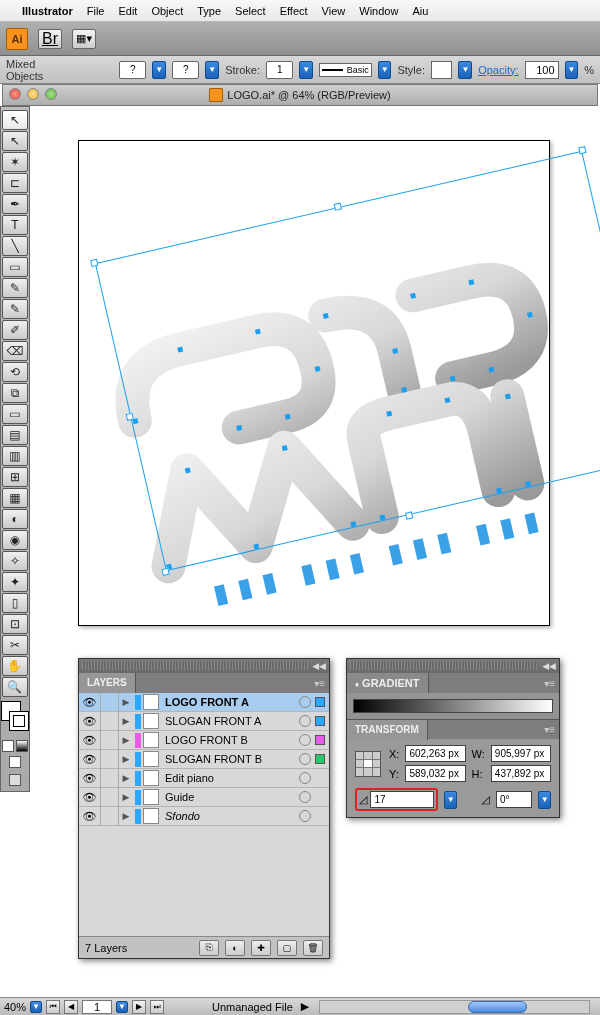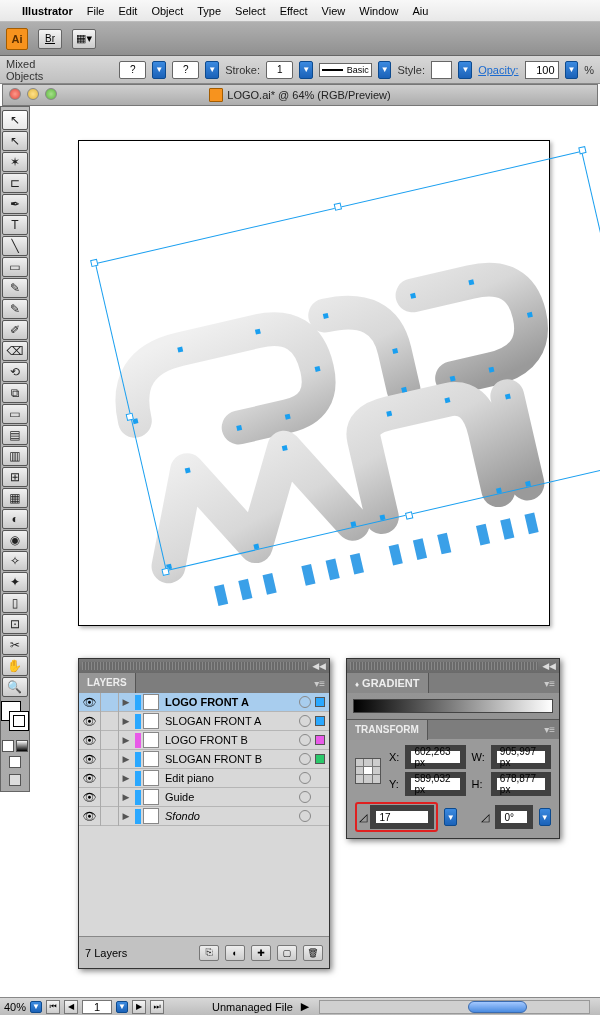--- a/index.html
+++ b/index.html
@@ -7,21 +7,21 @@
 
 
 .menubar { height: 22px; background: linear-gradient(#f8f8f8,#e8e8e8); border-bottom: 1px solid #bbb; display: flex; align-items: center; padding: 0 8px; gap: 14px; font-size: 13px; }
 .menubar .apple { font-size: 15px; }
 .menubar .appname { font-weight: bold; }
 .menubar span { color: #000; }
 
 
 .approw1 { height: 34px; background: linear-gradient(#b0b0b0,#909090); border-bottom: 1px solid #666; display: flex; align-items: center; padding: 0 6px; gap: 10px; }
 .ai-icon { width: 22px; height: 22px; background: #f7931e; border: 1px solid #a35c00; display:flex;align-items:center;justify-content:center;font-weight:bold;color:#5a2e00;border-radius:2px;}
-.tool-sq { width: 24px; height: 20px; background: linear-gradient(#f5f5f5,#ccc); border: 1px solid #666; border-radius:2px; display:flex;align-items:center;justify-content:center;font-size:10px;text-decoration:underline;}
+.tool-sq { width: 24px; height: 20px; background: linear-gradient(#f5f5f5,#ccc); border: 1px solid #666; border-radius:2px; display:flex;align-items:center;justify-content:center;font-size:16px;text-decoration:underline;}
 .docgrid { width: 24px; height: 20px; background: linear-gradient(#f5f5f5,#ccc); border:1px solid #666;border-radius:2px;display:flex;align-items:center;justify-content:center;}
 
 .approw2 { height: 28px; background: linear-gradient(#d8d8d8,#c0c0c0); border-bottom: 1px solid #888; display:flex; align-items:center; padding: 0 6px; gap:6px; font-size:11px;}
 .approw2 .label { color:#333; }
 .drop-sm { width: 28px; height: 18px; background: #fff; border:1px solid #666; border-radius:2px; display:flex;align-items:center;justify-content:center;font-size:10px;}
 .drop-arrow { width:14px;height:18px;background:linear-gradient(#3b8ae0,#1b62b8);border:1px solid #0d4a8e;border-radius:2px;display:flex;align-items:center;justify-content:center;color:#fff;font-size:8px;}
 .swatch { width:22px;height:18px;background:#fff;border:1px solid #666;}
 .strokepreview { width: 54px; height: 14px; background:#fff; border:1px solid #666; display:flex;align-items:center;}
 .strokepreview .line{height:2px;background:#000;flex:1;margin:0 2px;}
 .opacity-field{width:34px;height:18px;border:1px solid #666;background:#fff;text-align:right;padding:0 3px;}
@@ -67,32 +67,32 @@
 .layer-row{height:19px;display:flex;align-items:center;border-bottom:1px solid #b5b5b5;font-size:10px;}
 .layer-row.sel{background:#a8cdee;}
 .eye{width:22px;height:19px;border-right:1px solid #aaa;display:flex;align-items:center;justify-content:center;}
 .lock{width:18px;height:19px;border-right:1px solid #aaa;}
 .expand{width:14px;display:flex;align-items:center;justify-content:center;color:#555;font-size:9px;}
 .colbar{width:6px;height:15px;margin:0 2px;}
 .thumb{width:16px;height:16px;background:#fff;border:1px solid #888;margin-right:4px;}
 .lname{flex:1;padding-left:2px;}
 .lring{width:12px;height:12px;border:1px solid #888;border-radius:50%;margin:0 4px;}
 .lsq{width:10px;height:10px;margin-right:4px;}
-.layers-foot{height:32px;background:#c2c2c2;border-top:1px solid #888;display:flex;align-items:center;padding:1px 6px;font-size:10px;gap:6px;}
+.layers-foot{height:22px;background:#c2c2c2;border-top:1px solid #888;display:flex;align-items:center;padding:1px 6px;font-size:10px;gap:6px;}
 .layers-foot .spacer{flex:1;}
 .foot-btn{width:20px;height:16px;background:linear-gradient(#eee,#ccc);border:1px solid #777;border-radius:2px;display:flex;align-items:center;justify-content:center;font-size:9px;}
 
 .grad-prev{height:14px;margin:6px;background:linear-gradient(90deg,#000,#fff);border:1px solid #444;}
 
 .trans-body{background:#9a9a9a;padding:6px 8px;font-size:10px;color:#000;}
 .trans-grid{display:grid;grid-template-columns:auto 1fr auto 1fr;gap:3px 6px;align-items:center;}
 .ref-grid{width:26px;height:26px;display:grid;grid-template-columns:repeat(3,1fr);grid-template-rows:repeat(3,1fr);gap:1px;background:#777;border:1px solid #555;}
 .ref-grid div{background:#ccc;}
 .ref-grid .sel{background:#fff;}
-.tfield{height:17px;background:#fff;border:6px solid #404040;padding:6px 3px;display:flex;align-items:center;font-size:10px;}
+.tfield{height:17px;background:#fff;border:1px solid #404040;padding:6px 3px;display:flex;align-items:center;font-size:10px;}
 .trans-row2{display:flex;align-items:center;gap:6px;margin-top:6px;}
 .red-box{border:2px solid #e02020;border-radius:3px;padding:1px 2px;display:flex;align-items:center;gap:3px;}
 .angleico{font-size:11px;}
 
 
 .statusbar{position:absolute;left:0;right:0;bottom:0;height:18px;background:linear-gradient(#d8d8d8,#bcbcbc);border-top:1px solid #888;display:flex;align-items:center;font-size:10px;padding:0 4px;gap:4px;}
 .statusbar .navbtn{width:14px;height:14px;background:linear-gradient(#f5f5f5,#ccc);border:1px solid #777;display:flex;align-items:center;justify-content:center;font-size:8px;}
 .statusbar .pagefield{width:30px;height:14px;background:#fff;border:1px solid #777;text-align:center;}
 .scroll-track{flex:1;height:14px;background:#d0d0d0;border:1px solid #999;position:relative;margin:0 6px;}
 .scroll-thumb{position:absolute;height:100%;background:linear-gradient(#a3c8ff,#4a8be0);border:1px solid #3a6bb0;border-radius:7px;}
@@ -394,21 +394,21 @@
             <div></div>
         </div>
         <div class="trans-grid" style="flex:1">
           <span>X:</span>
           <div class="tfield">602,263 px</div>
           <span>W:</span>
           <div class="tfield">905,997 px</div>
           <span>Y:</span>
           <div class="tfield">589,032 px</div>
           <span>H:</span>
-          <div class="tfield">678,877 px</div>
+          <div class="tfield">437,892 px</div>
         </div>
       </div>
       <div class="trans-row2">
         <div class="red-box">
           <span class="angleico">◿</span>
           <div class="tfield" style="width:64px">17</div>
         </div>
         <div class="drop-arrow">▼</div>
         <div style="width:14px"></div>
         <span class="angleico">◿</span>

